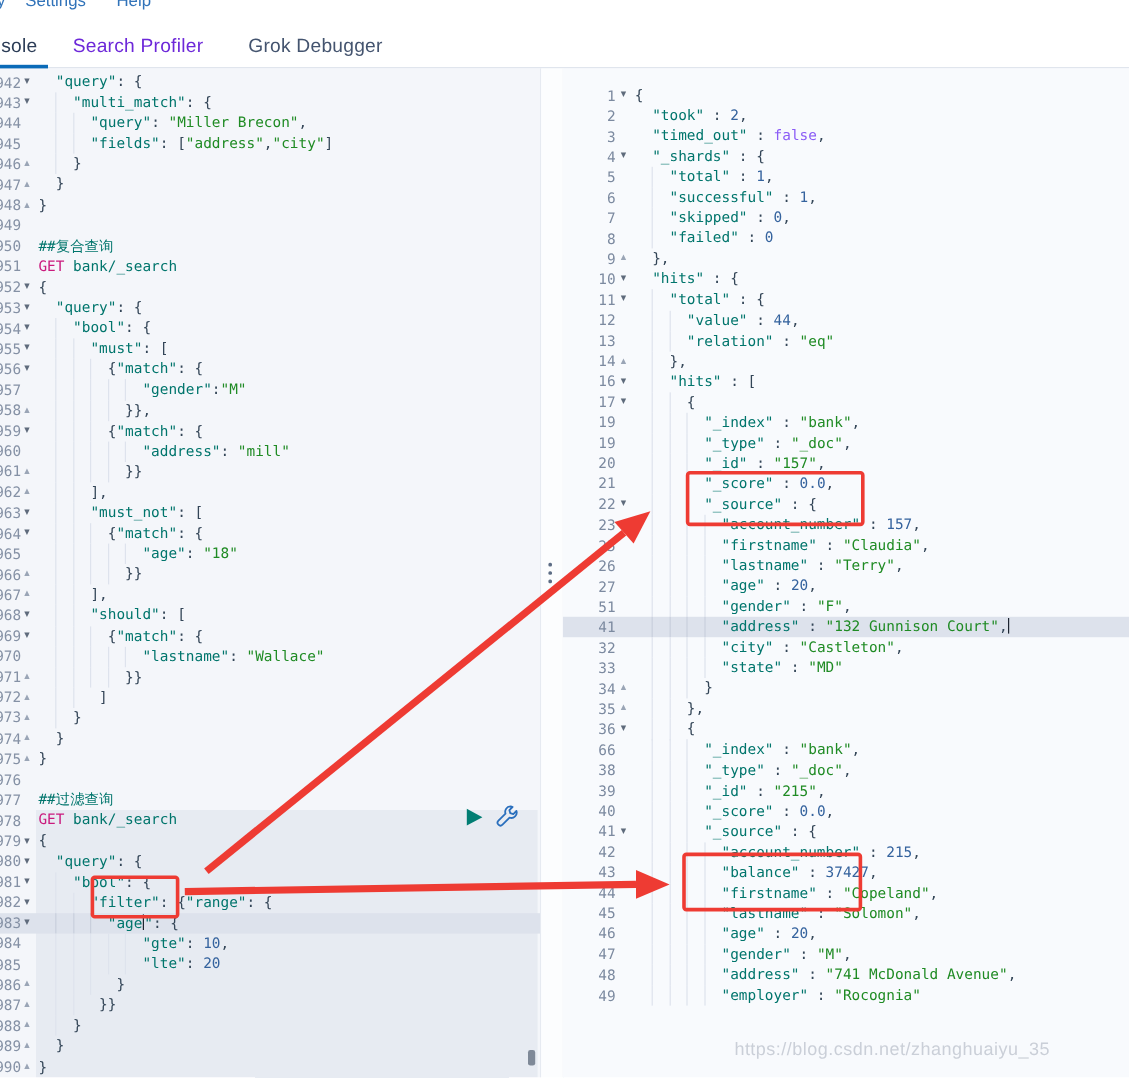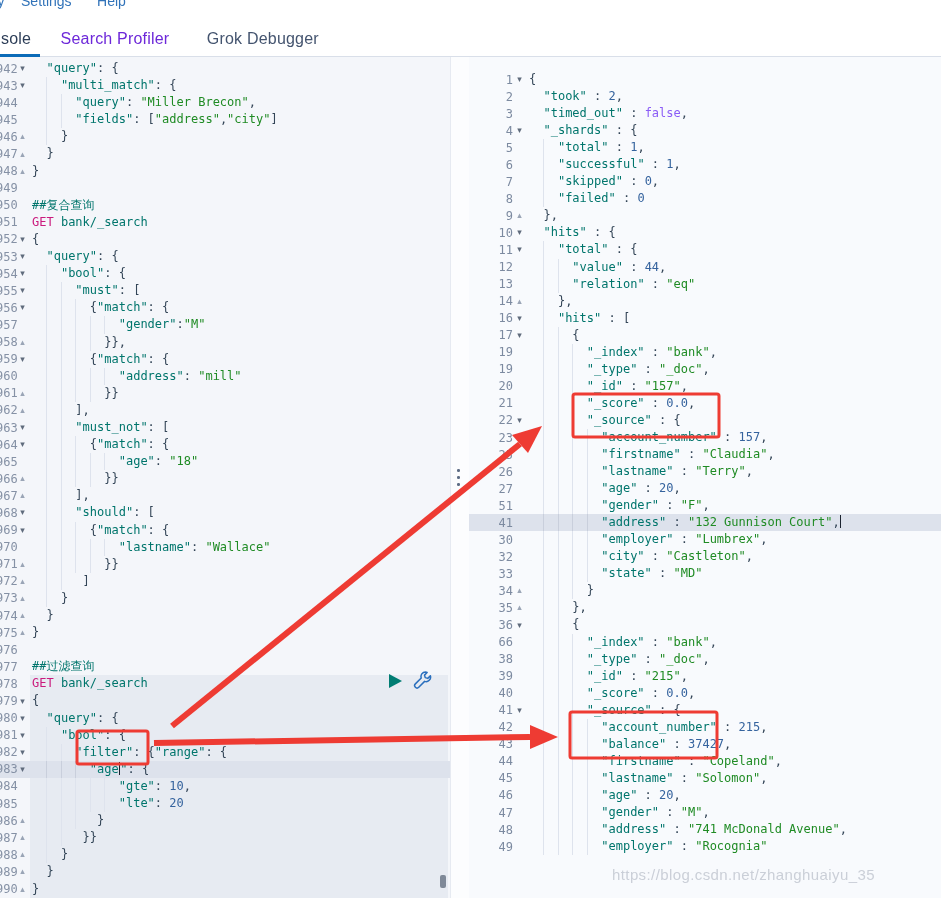--- a/index.html
+++ b/index.html
@@ -491,25 +491,20 @@
           <span class="ln">51</span>
           <span class="fold "></span>
           <div class="code"><i class="guide" style="left: 17.44px;"></i><i class="guide" style="left: 31.88px;"></i><i class="guide" style="left: 46.32px;"></i><i class="guide" style="left: 60.76px;"></i><span>          </span><span class="tk-k">"gender"</span><span class="tk-p"> : </span><span class="tk-s">"F"</span><span class="tk-p">,</span></div>
         </div>
         <div class="row hl">
           <span class="ln">41</span>
           <span class="fold "></span>
           <div class="code"><i class="guide" style="left: 17.44px;"></i><i class="guide" style="left: 31.88px;"></i><i class="guide" style="left: 46.32px;"></i><i class="guide" style="left: 60.76px;"></i><span>          </span><span class="tk-k">"address"</span><span class="tk-p"> : </span><span class="tk-s">"132 Gunnison Court"</span><span class="tk-p">,</span><span class="caret"></span></div>
         </div>
         <div class="row">
-          <span class="ln">30</span>
-          <span class="fold "></span>
-          <div class="code"><i class="guide" style="left: 17.44px;"></i><i class="guide" style="left: 31.88px;"></i><i class="guide" style="left: 46.32px;"></i><i class="guide" style="left: 60.76px;"></i><span>          </span><span class="tk-k">"employer"</span><span class="tk-p"> : </span><span class="tk-s">"Lumbrex"</span><span class="tk-p">,</span></div>
-        </div>
-        <div class="row">
           <span class="ln">32</span>
           <span class="fold "></span>
           <div class="code"><i class="guide" style="left: 17.44px;"></i><i class="guide" style="left: 31.88px;"></i><i class="guide" style="left: 46.32px;"></i><i class="guide" style="left: 60.76px;"></i><span>          </span><span class="tk-k">"city"</span><span class="tk-p"> : </span><span class="tk-s">"Castleton"</span><span class="tk-p">,</span></div>
         </div>
         <div class="row">
           <span class="ln">33</span>
           <span class="fold "></span>
           <div class="code"><i class="guide" style="left: 17.44px;"></i><i class="guide" style="left: 31.88px;"></i><i class="guide" style="left: 46.32px;"></i><i class="guide" style="left: 60.76px;"></i><span>          </span><span class="tk-k">"state"</span><span class="tk-p"> : </span><span class="tk-s">"MD"</span></div>
         </div>
         <div class="row">

